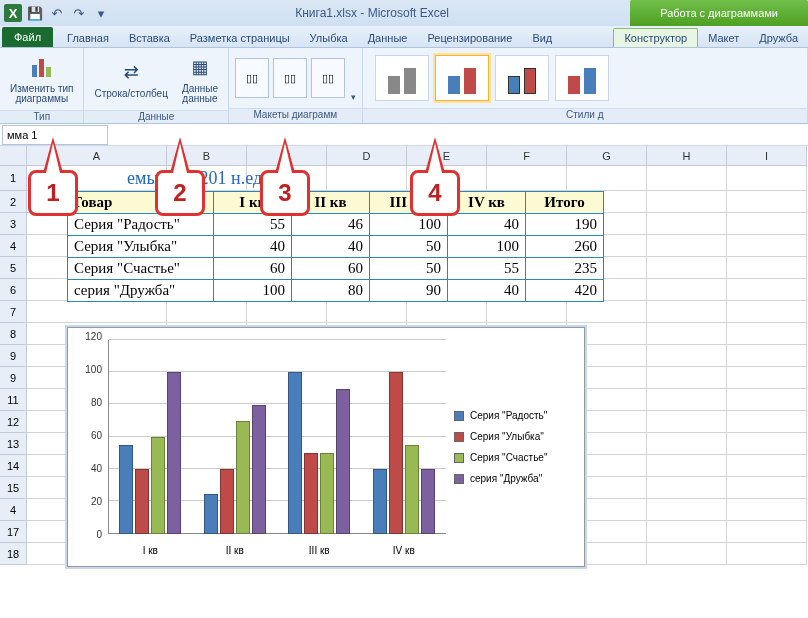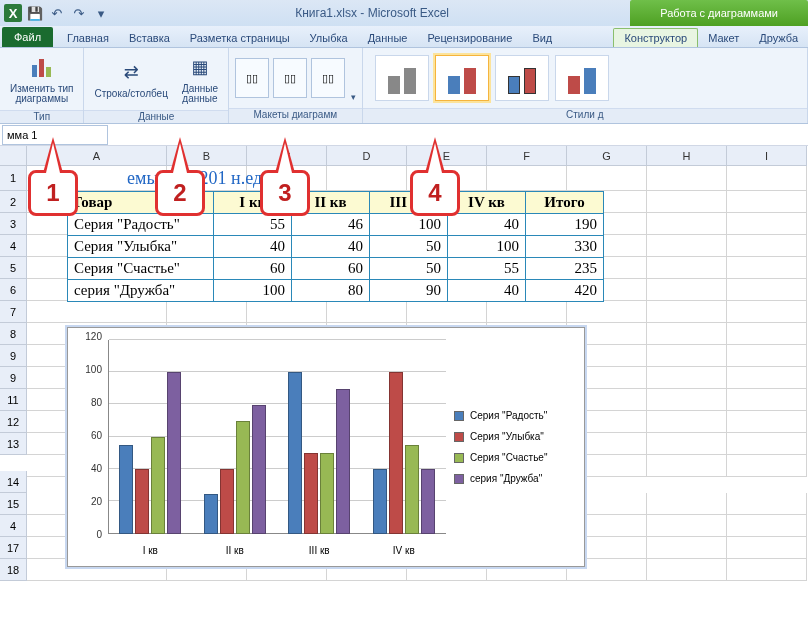--- a/index.html
+++ b/index.html
@@ -349,21 +349,21 @@
           <div class="cell" style="height: 22px;"></div>
           <div class="cell" style="height: 22px;"></div>
           <div class="cell" style="height: 22px;"></div>
           <div class="cell" style="height: 22px;"></div>
           <div class="cell" style="height: 22px;"></div>
           <div class="cell" style="height: 22px;"></div>
           <div class="cell" style="height: 22px;"></div>
           <div class="cell" style="height: 22px;"></div>
         </div>
         <div style="display: grid; grid-template-columns: 27px 140px 80px 80px 80px 80px 80px 80px 80px 80px;">
-          <div class="rhead" style="height: 22px; line-height: 22px; margin-top: 16px;">14</div>
+          <div class="rhead" style="height: 22px; line-height: 22px;">14</div>
           <div class="cell" style="height: 22px;"></div>
           <div class="cell" style="height: 22px;"></div>
           <div class="cell" style="height: 22px;"></div>
           <div class="cell" style="height: 22px;"></div>
           <div class="cell" style="height: 22px;"></div>
           <div class="cell" style="height: 22px;"></div>
           <div class="cell" style="height: 22px;"></div>
           <div class="cell" style="height: 22px;"></div>
           <div class="cell" style="height: 22px;"></div>
         </div>
@@ -440,21 +440,21 @@
             <td class="tbl-cell">100</td>
             <td class="tbl-cell">40</td>
             <td class="tbl-cell">190</td>
           </tr>
           <tr>
             <td class="tbl-cell name">Серия "Улыбка"</td>
             <td class="tbl-cell">40</td>
             <td class="tbl-cell">40</td>
             <td class="tbl-cell">50</td>
             <td class="tbl-cell">100</td>
-            <td class="tbl-cell">330</td>
+            <td class="tbl-cell">260</td>
           </tr>
           <tr>
             <td class="tbl-cell name">Серия "Счастье"</td>
             <td class="tbl-cell">60</td>
             <td class="tbl-cell">60</td>
             <td class="tbl-cell">50</td>
             <td class="tbl-cell">55</td>
             <td class="tbl-cell">235</td>
           </tr>
           <tr>

